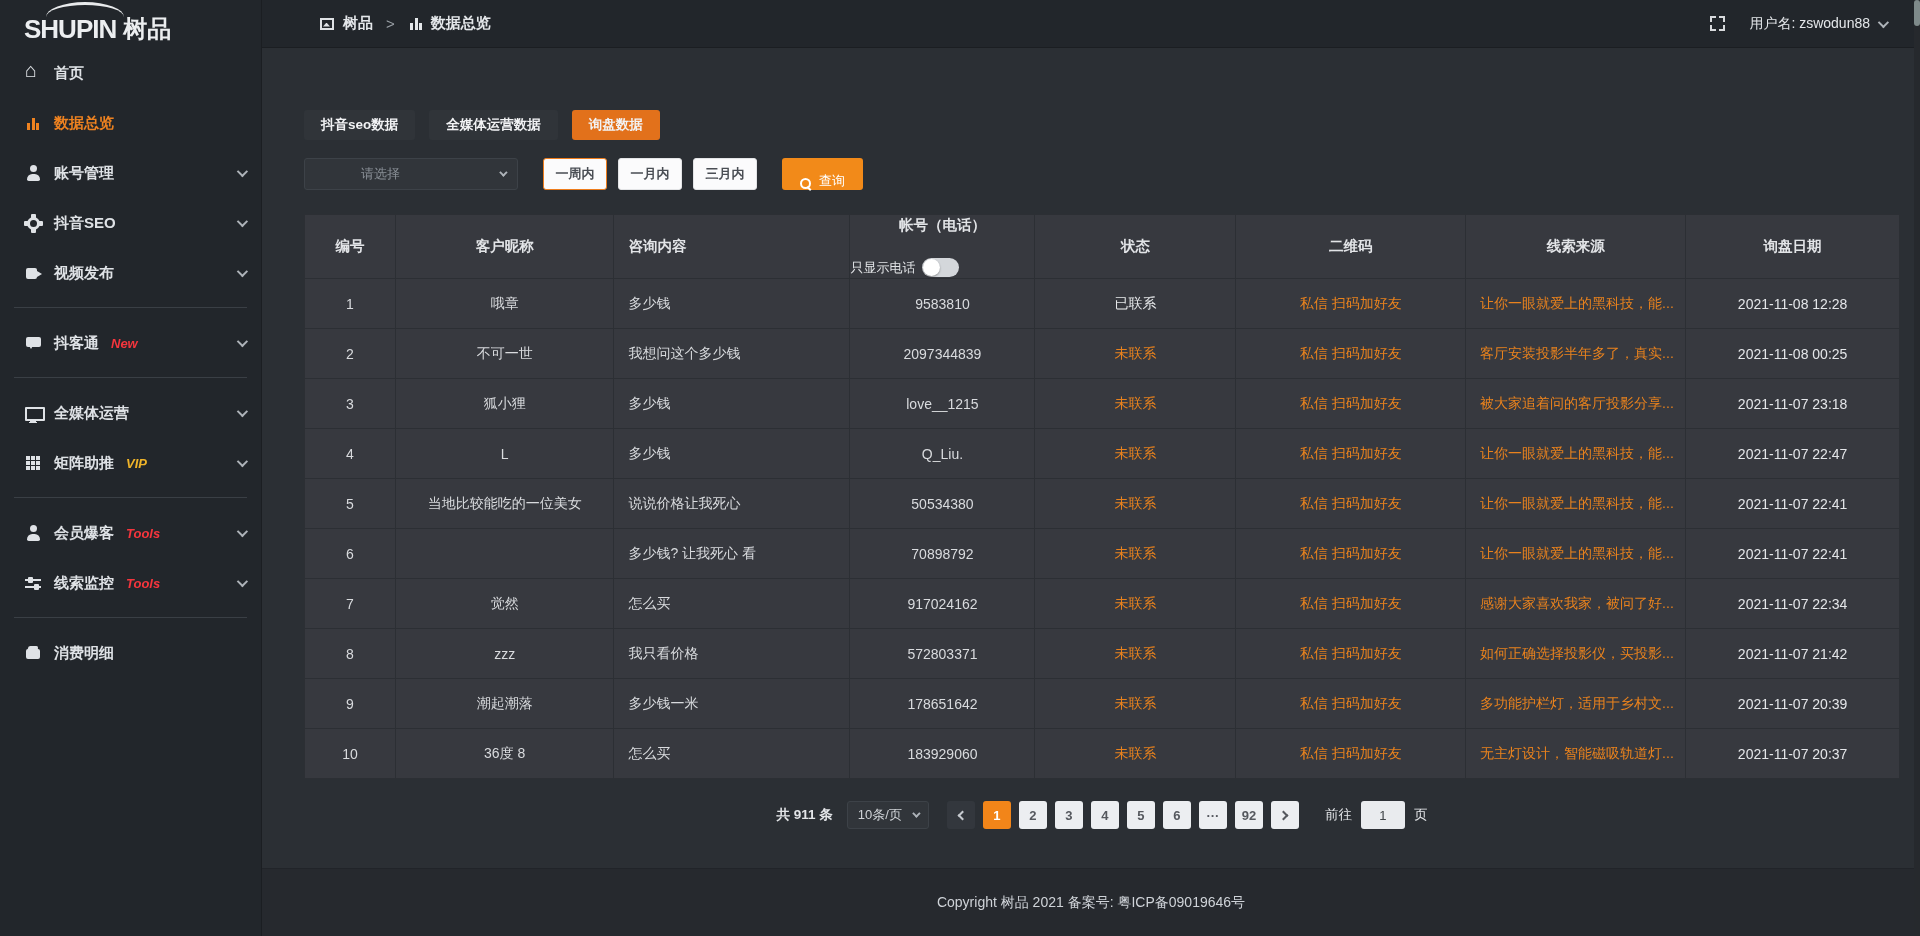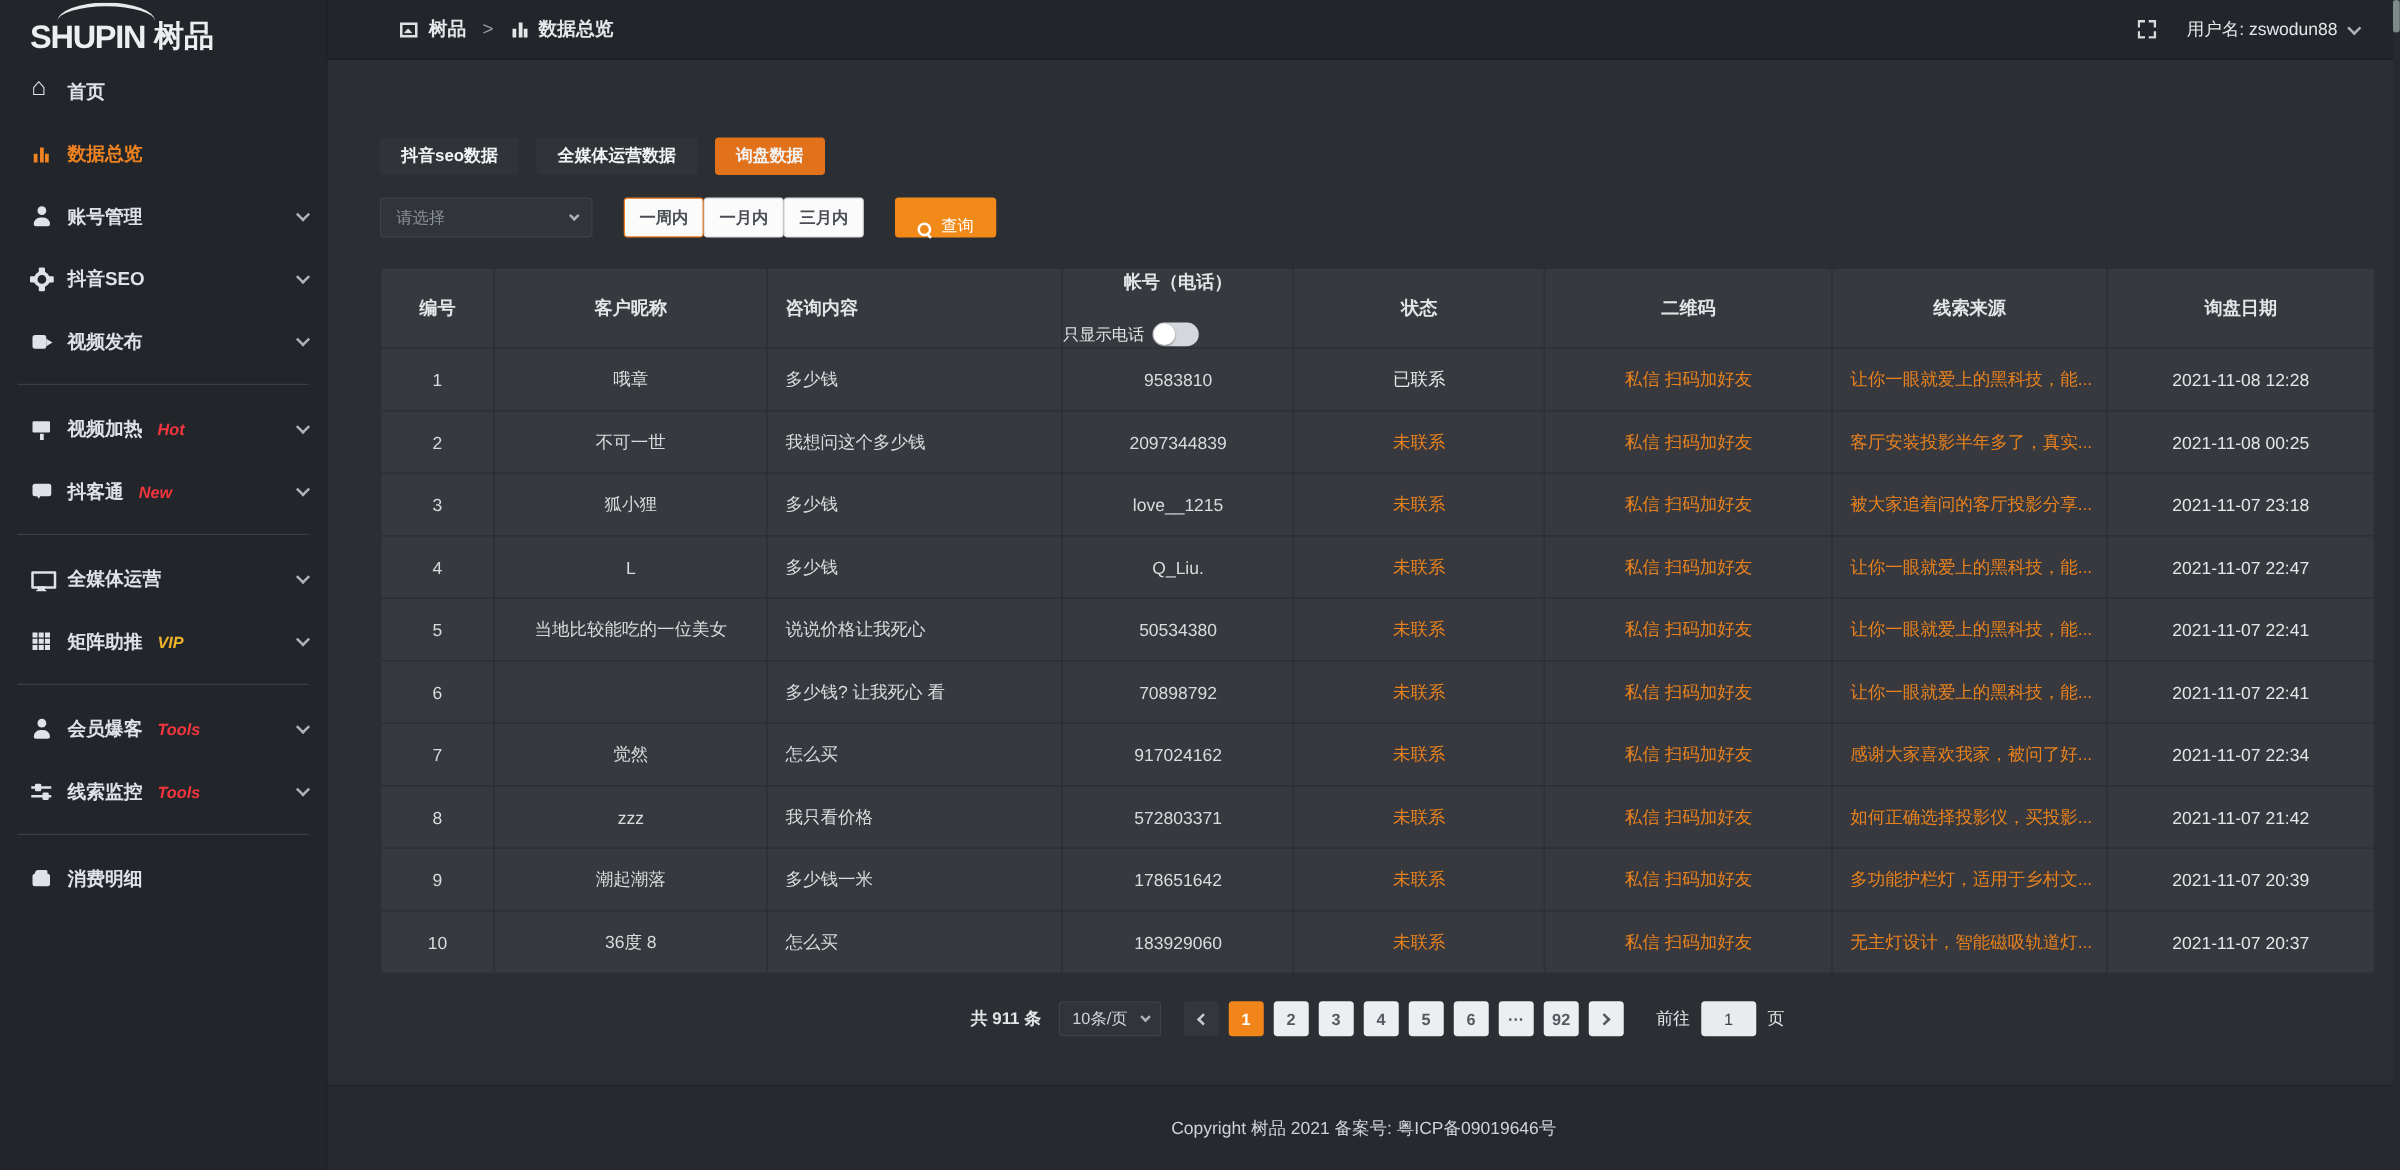--- a/index.html
+++ b/index.html
@@ -77,21 +77,21 @@
 
   .content { flex:1; background:#2b2f34; padding:18px 20px 0 42px; display:flex; flex-direction:column; }
 
   .tabs { display:flex; gap:14px;margin-top:44px; }
   .tab { height:30px; padding:0 17px; border:none; border-radius:3px; background:#303439; color:#f2f3f5;
     font-size:13.5px; font-weight:700; cursor:pointer; font-family:inherit; }
   .tab.mod-active { background:#e2711b; }
 
   .filterbar { display:flex; align-items:center; margin-top:18px; gap:11px; }
   .select { height:32px; background:#31353a; border:1px solid #3d4248; border-radius:3px; display:flex; align-items:center;
-    color:#8a9097; font-size:13px; cursor:pointer; }
+    color:#8a9097; font-size:13px; cursor:pointer;padding-left:44px; }
   .select-main { width:168px; padding:0 12px; display:flex; align-items:center; justify-content:space-between; }
   .period { height:32px; width:64px; background:#fbfbfc; border:1px solid #e3e4e6; border-radius:3px;
     color:#4a4e54; font-size:13px; font-weight:600; cursor:pointer; font-family:inherit; }
   .period.mod-selected { border:1px solid #ee7d1c; }
   .btn-search { height:32px; margin-left:14px; padding:0 18px; background:#f28a19; border:none; border-radius:3px;
     color:#fff; font-size:13px; font-weight:400; display:flex; align-items:flex-end; gap:7px; cursor:pointer; font-family:inherit; }
   .ic-search { width:12px; height:12px; position:relative; display:inline-block; }
   .ic-search::before { content:""; position:absolute; left:0; top:0; width:7px; height:7px; border:2px solid #fff; border-radius:50%; }
   .ic-search::after { content:""; position:absolute; left:8px; top:8px; width:2px; height:5px; background:#fff; transform:rotate(-45deg); }
 
@@ -177,26 +177,20 @@
           <span class="chev"></span>
         </li>
 
         <li class="menu-item mod-group_end">
           <span class="ic ic-video-icon"></span>
           <span class="menu-label">视频发布</span>
 
           <span class="chev"></span>
         </li>
 
-        <li class="menu-item">
-          <span class="ic ic-screen-icon"></span>
-          <span class="menu-label">视频加热</span>
-          <span class="menu-badge mod-red">Hot</span>
-          <span class="chev"></span>
-        </li>
 
         <li class="menu-item mod-group_end">
           <span class="ic ic-chat-icon"></span>
           <span class="menu-label">抖客通</span>
           <span class="menu-badge mod-red">New</span>
           <span class="chev"></span>
         </li>
 
         <li class="menu-item">
           <span class="ic ic-monitor-icon"></span>
@@ -265,21 +259,21 @@
           <button class="tab mod-active">询盘数据</button>
         </div>
 
       <div class="filterbar">
         <div class="select">
           <div class="select-main">
             <span>请选择</span>
             <span class="chev"></span>
           </div>
         </div>
-        <div style="display:flex; margin-left:14px;">
+        <div style="display:flex; gap:11px; margin-left:14px;">
 
             <button class="period mod-selected">一周内</button>
 
             <button class="period">一月内</button>
 
             <button class="period">三月内</button>
           </div>
         <button class="btn-search">
           <span class="ic-search"></span>
           <span>查询</span>

